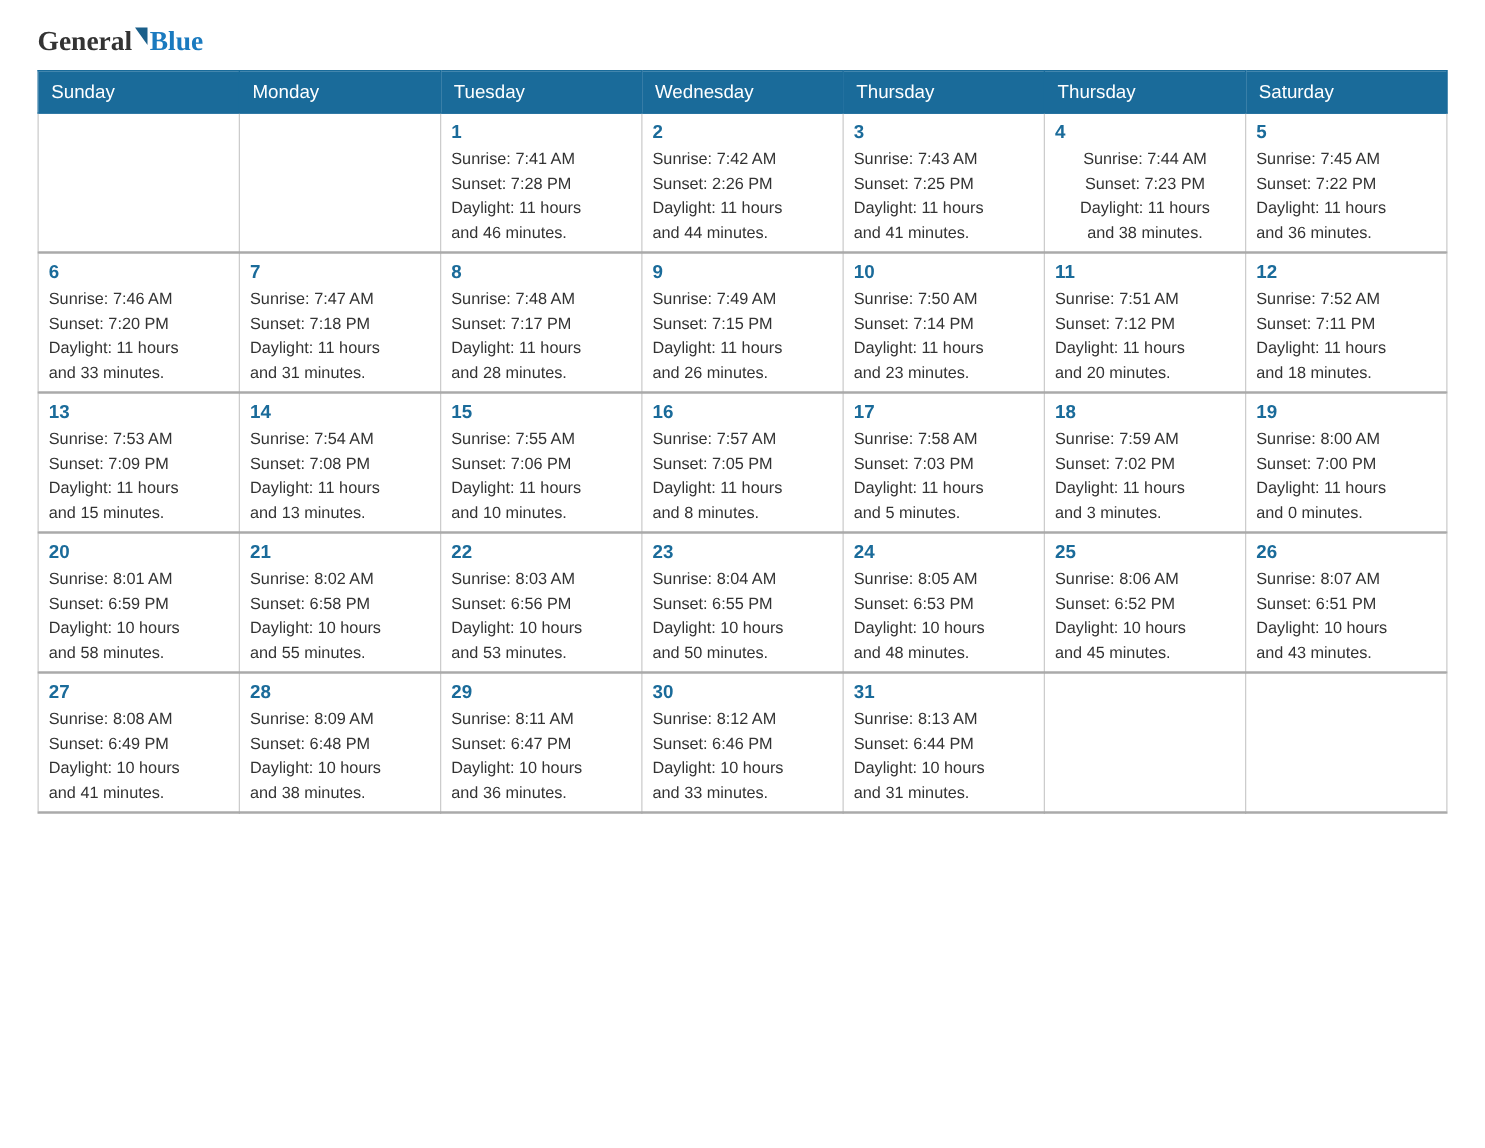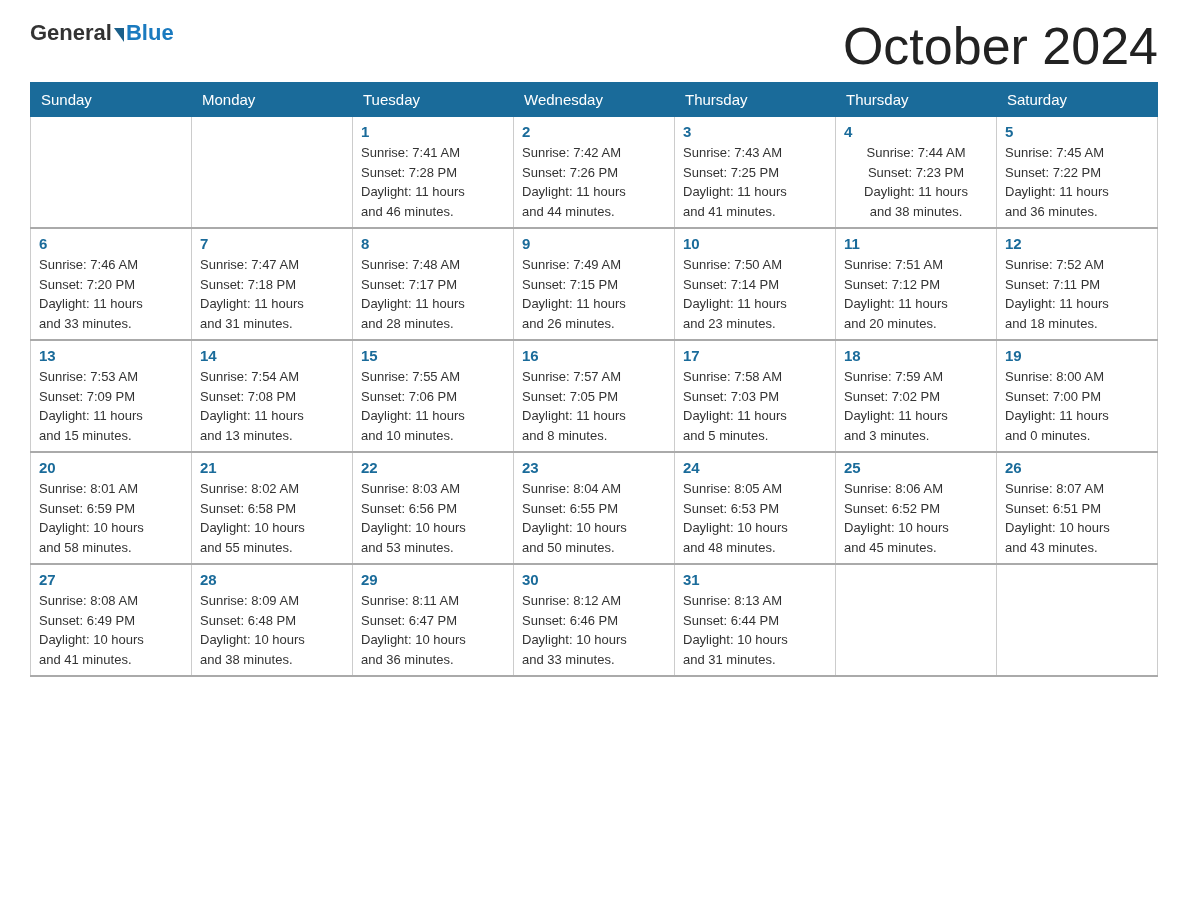--- a/index.html
+++ b/index.html
@@ -16,24 +16,25 @@
       align-items: flex-start;
       margin-bottom: 10px;
     }
     .logo {
       display: flex;
       flex-direction: column;
       align-items: flex-start;
     }
     .logo-text {
       display: flex;
-      align-items: center;
+      align-items: flex-start;
       font-size: 22px;
       font-weight: bold;
       color: #333;
+      font-family: Liberation Serif, serif;
     }
     .logo-general { color: #333; }
     .logo-arrow {
       width: 0;
       height: 0;
       border-left: 10px solid transparent;
       border-right: 0px solid transparent;
       border-top: 14px solid #1a5f8a;
       display: inline-block;
       margin: 0 2px;
@@ -118,21 +119,20 @@
 
 <div class="header">
   <div class="logo">
     <div class="logo-text">
       <span class="logo-general">General</span>
       <span class="logo-arrow"></span>
       <span class="logo-blue">Blue</span>
     </div>
   </div>
   <div class="title-area">
-    <div class="month-title">October 2024</div>
   </div>
 </div>
 
 <table>
   <thead>
     <tr>
     <th>Sunday</th>
         <th>Monday</th>
         <th>Tuesday</th>
         <th>Wednesday</th>
@@ -148,21 +148,21 @@
         <td>
           <span class="day-number">1</span>
           <div class="day-info" style="white-space: pre-line;">Sunrise: 7:41 AM
 Sunset: 7:28 PM
 Daylight: 11 hours
 and 46 minutes.</div>
         </td>
         <td>
           <span class="day-number">2</span>
           <div class="day-info" style="white-space: pre-line;">Sunrise: 7:42 AM
-Sunset: 7:26 PM
+Sunset: 2:26 PM
 Daylight: 11 hours
 and 44 minutes.</div>
         </td>
         <td>
           <span class="day-number">3</span>
           <div class="day-info" style="white-space: pre-line;">Sunrise: 7:43 AM
 Sunset: 7:25 PM
 Daylight: 11 hours
 and 41 minutes.</div>
         </td>

